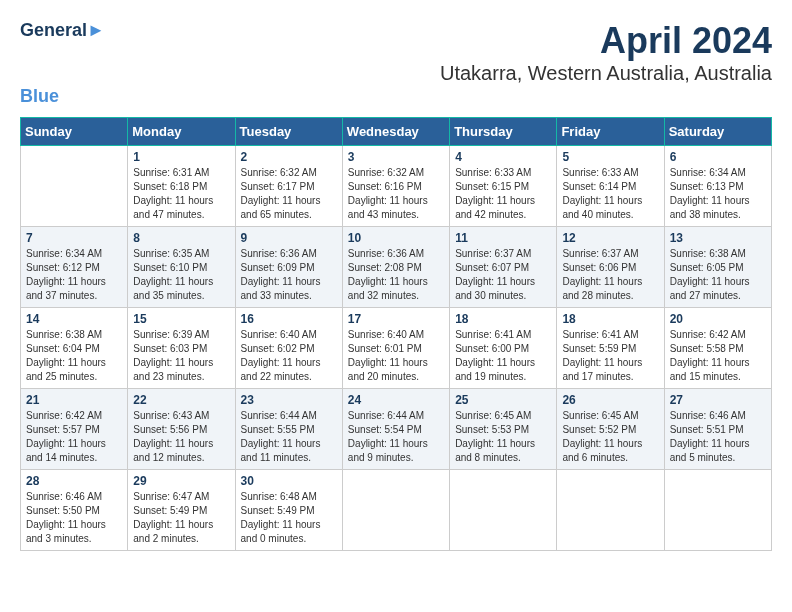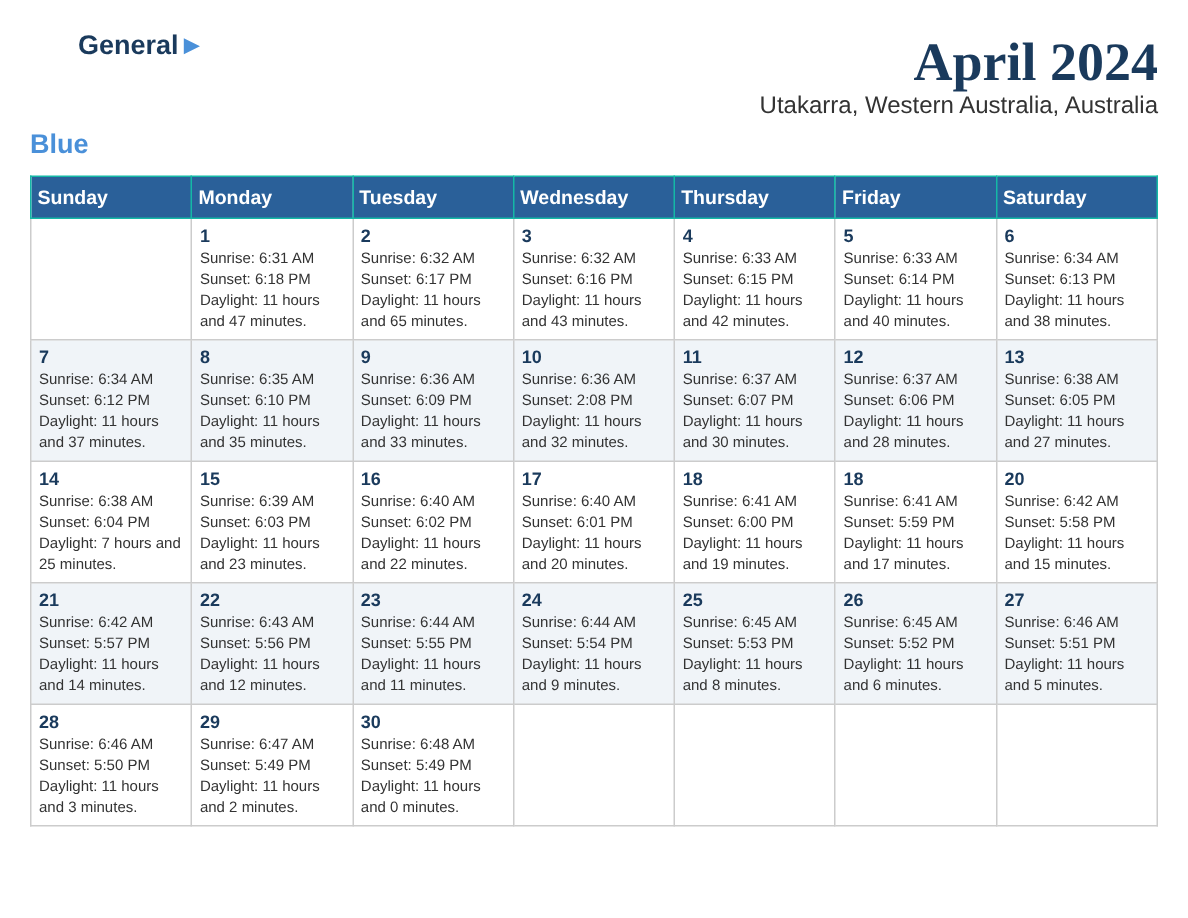--- a/index.html
+++ b/index.html
@@ -20,24 +20,23 @@
       display: flex;
       align-items: center;
     }
     .title-block {
       text-align: right;
     }
     .month-title {
       font-size: 36px;
       font-weight: bold;
       color: #1a3a5c;
-      font-family: Liberation Serif, serif;
     }
     .location {
-      font-size: 16px;
+      font-size: 20px;
       color: #333;
       margin-left: 44px;
     }
     .calendar {
       width: 100%;
       border-collapse: collapse;
     }
     .calendar th {
       background: #2a6099;
       color: #fff;
@@ -77,21 +76,21 @@
     .row-white td {
       background: #fff;
     }
   </style>
 </head>
 <body>
 
 <div class="header">
   <div class="logo">
     <div>
-      <div style="display:flex; align-items:flex-end;margin-left:32px;">
+      <div style="display:flex; align-items:flex-end;">
         <div style="font-size:18px; font-weight:bold; color:#1a3a5c; line-height:1.2;">
           General<span style="color:#4a90d9;">►</span>
         </div>
       </div>
       <div style="font-size:18px; font-weight:bold; color:#4a90d9; line-height:1.2;margin-top:44px;">Blue</div>
     </div>
   </div>
   <div class="title-block">
     <div class="month-title">April 2024</div>
     <div class="location">Utakarra, Western Australia, Australia</div>
@@ -219,21 +218,21 @@
             <div>Daylight: 11 hours and 27 minutes.</div>
           </div>
         </td>
       </tr>
       <tr class="row-white">
         <td>
           <span class="day-num">14</span>
           <div class="cell-content">
             <div>Sunrise: 6:38 AM</div>
             <div>Sunset: 6:04 PM</div>
-            <div>Daylight: 7 hours and 25 minutes.</div>
+            <div>Daylight: 11 hours and 25 minutes.</div>
           </div>
         </td>
         <td>
           <span class="day-num">15</span>
           <div class="cell-content">
             <div>Sunrise: 6:39 AM</div>
             <div>Sunset: 6:03 PM</div>
             <div>Daylight: 11 hours and 23 minutes.</div>
           </div>
         </td>

